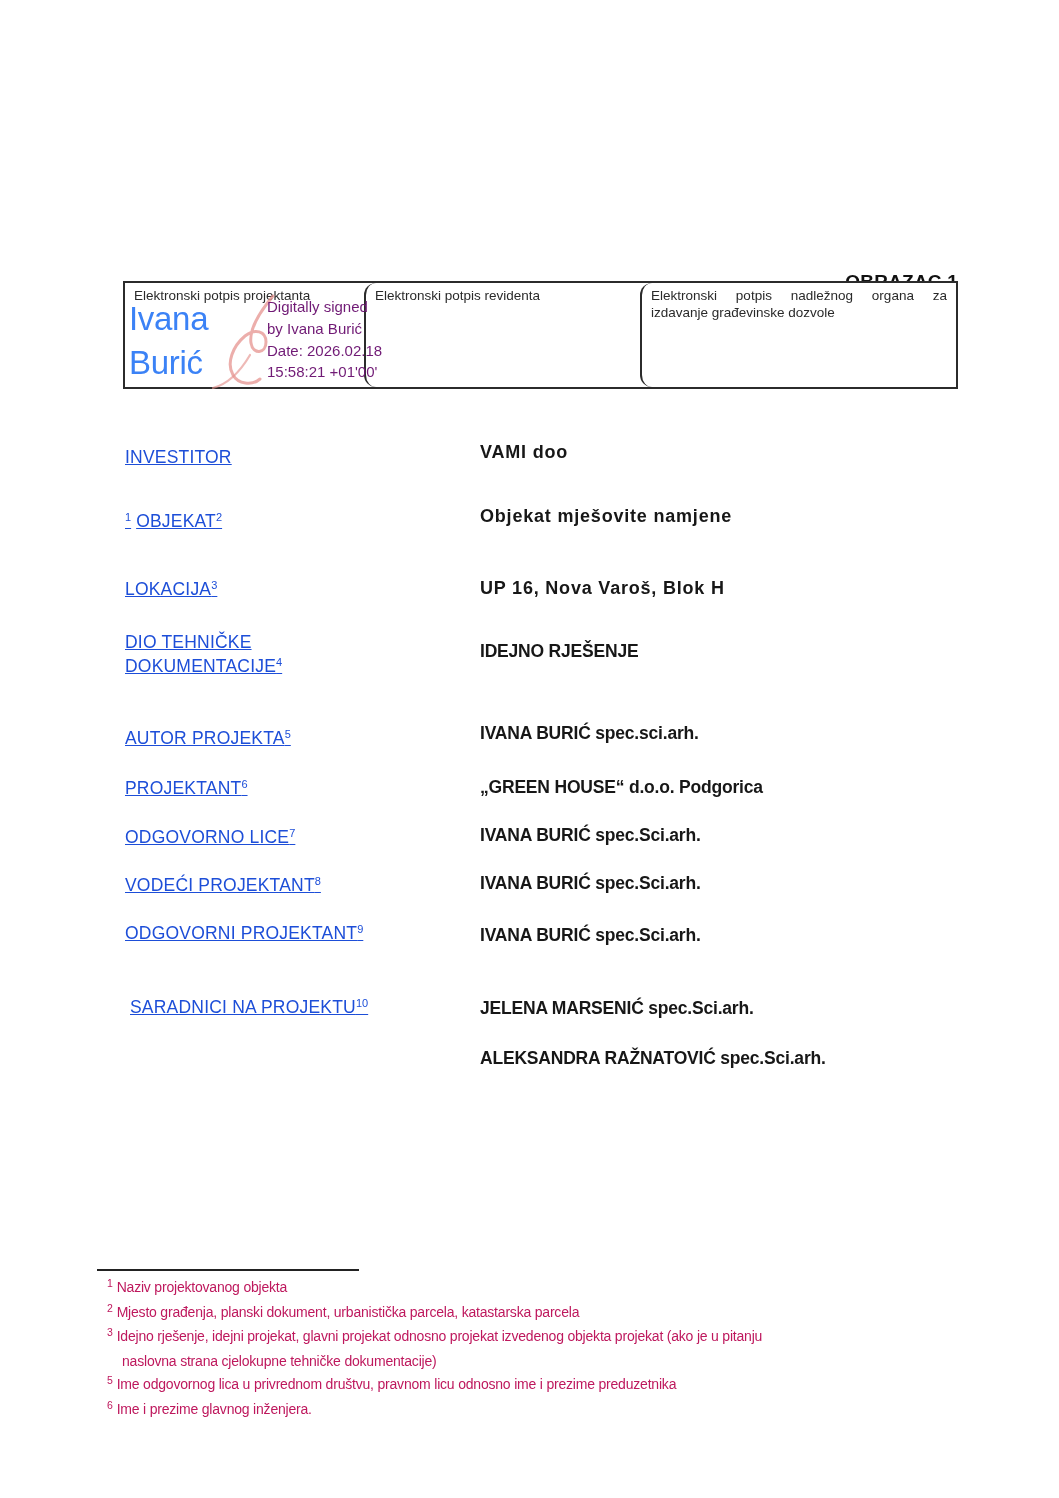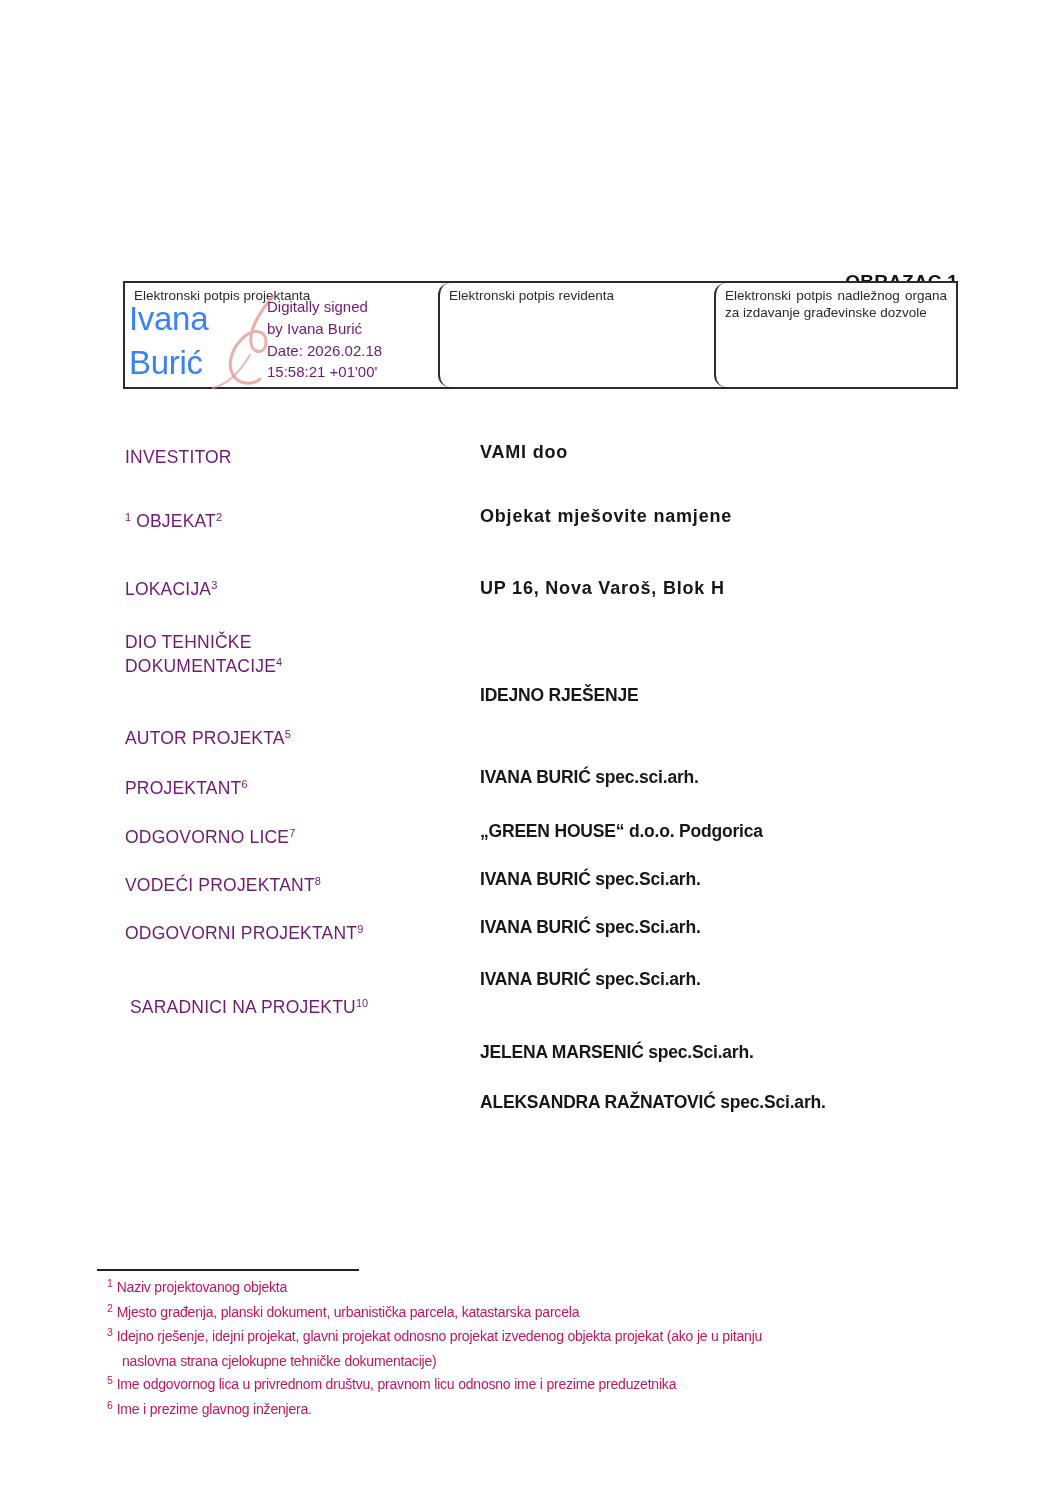--- a/index.html
+++ b/index.html
@@ -18,51 +18,51 @@
     text-align:right; font-weight:bold; font-size:19px; letter-spacing:0.2px; color:#111;margin-top:44px;
   }
 
   
   .sig-table {
     position:absolute; left:123px; top:281px; width:835px; height:108px;
     display:flex; border:2px solid #2b2b2b; box-sizing:border-box; background:#fff;
   }
   .sig-cell { box-sizing:border-box; position:relative; }
   .sig-cell + .sig-cell { border-left:2px solid #2b2b2b;border-radius:12px; }
-  .sig-cell.c1 { width:313px; }
+  .sig-cell.c1 { width:239px; }
   .sig-cell.c2 { width:276px; }
   .sig-cell.c3 { flex:1; }
   .sig-header { padding:5px 9px 0 9px; font-size:13.5px; line-height:16.5px; color:#2a2a2a; }
   .justify { text-align:justify; }
   .sig-name {
     position:absolute; left:4px; top:14px;
     font-size:33px; line-height:44px; color:#3b82f6; letter-spacing:-0.3px;
     white-space:nowrap; z-index:2;
   }
   .sig-details {
     position:absolute; left:142px; top:13px; width:136px;
     font-size:15px; line-height:21.8px; color:#701a75; z-index:2;
   }
   .sig-details span { display:block; white-space:nowrap; }
   .sig-flourish { position:absolute; left:84px; top:10px; z-index:1; }
 
   
   .f-label {
     position:absolute; left:125px;
-    font-size:17.5px; letter-spacing:0.2px; color:#701a75; white-space:nowrap;
+    font-size:17.5px; letter-spacing:0.2px; color:#1d4ed8; white-space:nowrap;text-decoration:underline;
   }
   .f-label.two-line { line-height:24px; }
   .f-sup { font-size:11px; position:relative; top:-6px; letter-spacing:0; }
   .f-sup-lead { margin-right:5px; }
   .f-value {
     position:absolute; left:480px;
     font-weight:bold; color:#171717; white-space:nowrap;
   }
   .v-gothic { font-size:18px; letter-spacing:0.8px; }
-  .v-cond { font-size:17.5px; letter-spacing:-0.2px;margin-top:44px; }
+  .v-cond { font-size:17.5px; letter-spacing:-0.2px; }
 
   
   .fn-rule { position:absolute; left:97px; top:1269px; width:262px; height:2px; background:#222; }
   .footnotes {
     position:absolute; left:107px; top:1276px; width:830px;
     font-size:14px; font-weight:normal; letter-spacing:-0.2px; color:#be185d;
   }
   .fn-line { line-height:23.5px; white-space:nowrap; }
   .fn-sup { font-size:10.5px; position:relative; top:-5px; margin-right:4px; }
   .fn-cont { padding-left:15px; }

